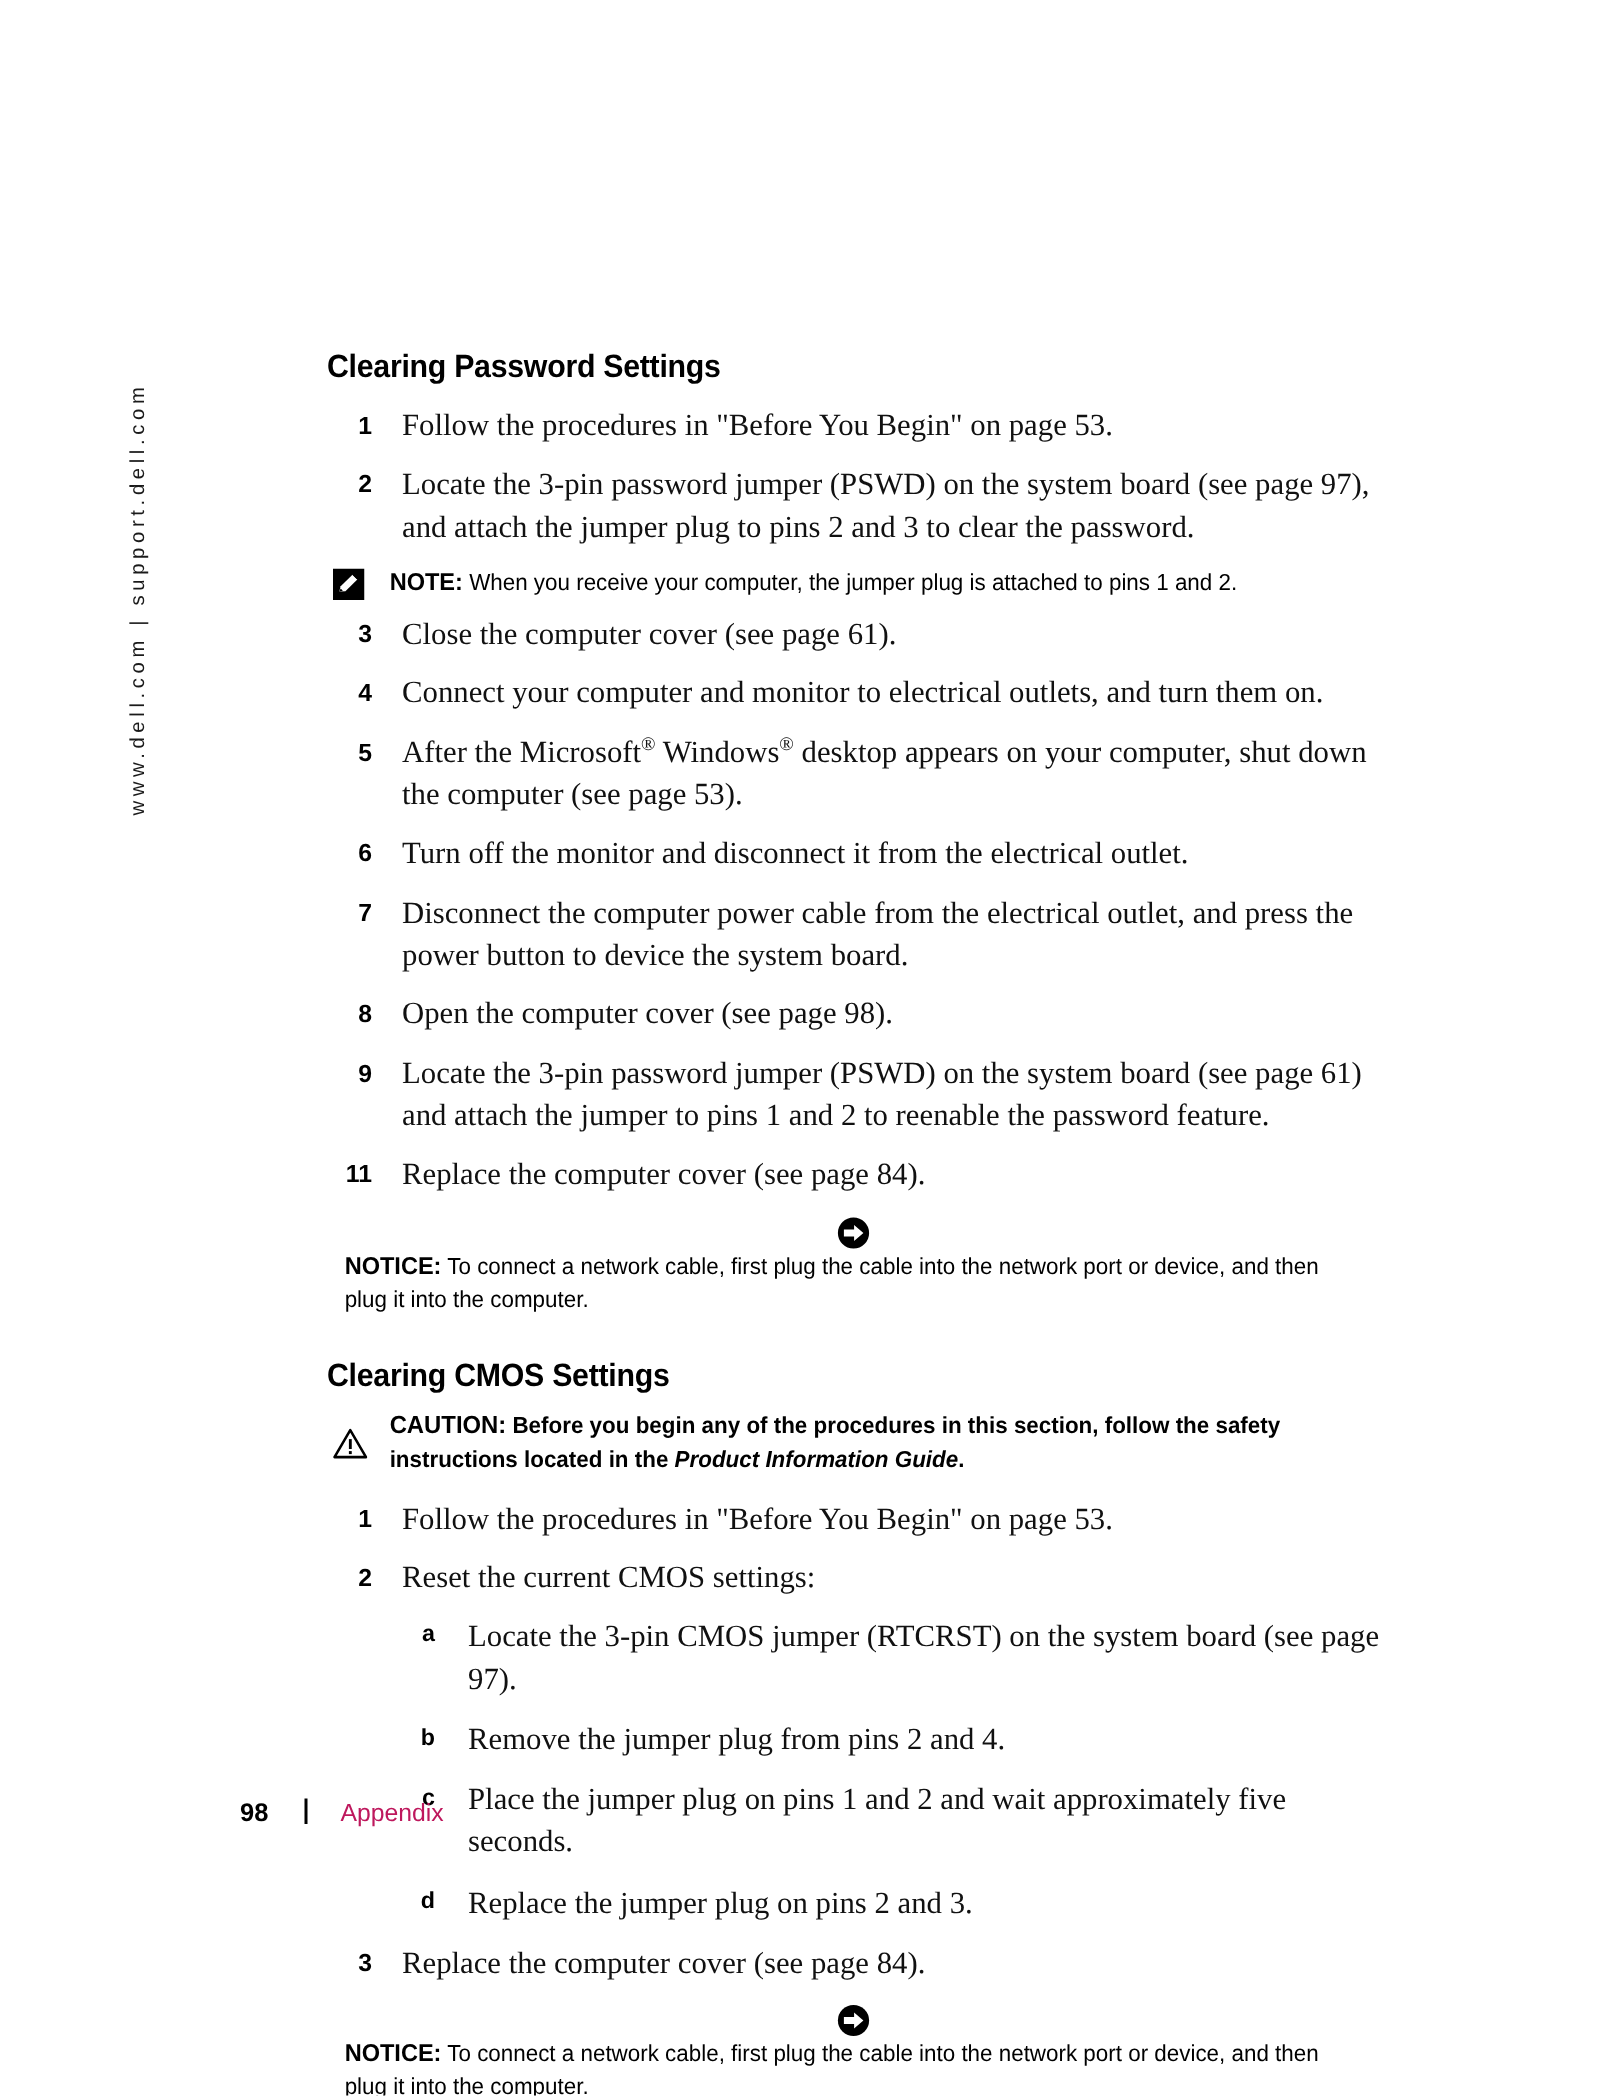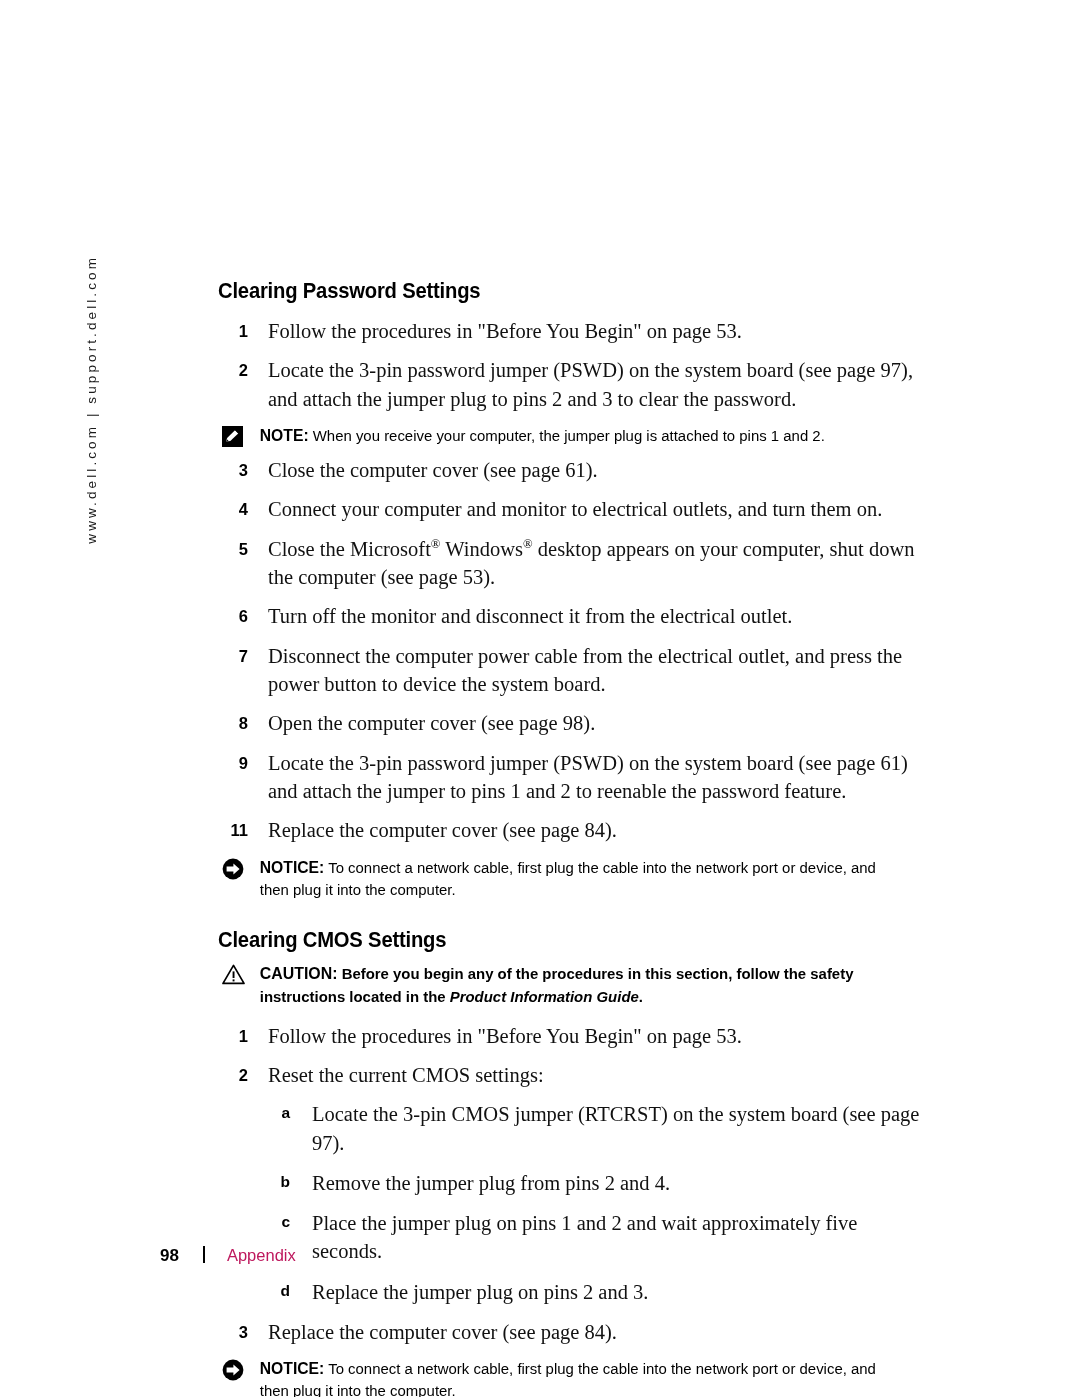--- a/index.html
+++ b/index.html
@@ -38,21 +38,20 @@
     font-weight: 400;
   }
 
   
   .page {
     position: absolute;
     left: 0;
     top: 0;
     width: 1080px;
     height: 1046px;
-    margin-top: 47px;
   }
   .content {
     position: absolute;
     left: 218px;
     top: 232px;
     width: 706px;
   }
 
   h2.section-heading {
     font-family: "Liberation Sans", sans-serif;
@@ -113,21 +112,21 @@
   .reg {
     font-size: 0.62em;
     vertical-align: super;
     line-height: 0;
   }
 
   
   .admon {
     position: relative;
     display: flex;
-    align-items: flex-start;
+    align-items: center;
     margin: 9px 0 11px 0;
     padding-left: 4px;
   }
   .admon-icon {
     flex: 0 0 auto;
     width: 30px;
     padding-top: 2px;
     display: flex;
     justify-content: flex-start;
   }
@@ -148,21 +147,21 @@
   .admon.caution .admon-text {
     font-weight: bold;
   }
   .admon.caution .admon-label {
     font-size: 16.4px;
   }
   .admon .italic-title {
     font-style: italic;
     font-weight: bold;
   }
-  .admon.notice { margin-top: 8px; margin-bottom: 12px; }
+  .admon.notice { margin-top: 8px; margin-bottom: 12px; flex-direction: column; }
   .admon.note   { margin-top: 7px; margin-bottom: 9px; }
   .admon.caution{ margin-top: 2px; margin-bottom: 14px; }
 
   
   .footer {
     position: absolute;
     left: 160px;
     top: 1197px;
     display: flex;
     align-items: baseline;
@@ -224,21 +223,21 @@
       <div class="step">
         <span class="step-num">3</span>
         <span class="step-body">Close the computer cover (see page 61).</span>
       </div>
       <div class="step">
         <span class="step-num">4</span>
         <span class="step-body">Connect your computer and monitor to electrical outlets, and turn them on.</span>
       </div>
       <div class="step">
         <span class="step-num">5</span>
-        <span class="step-body"><span>Close the Microsoft</span><span class="reg">®</span><span> Windows</span><span class="reg">®</span><span> desktop appears on your computer, shut down the computer (see page 53).</span></span>
+        <span class="step-body"><span>After the Microsoft</span><span class="reg">®</span><span> Windows</span><span class="reg">®</span><span> desktop appears on your computer, shut down the computer (see page 53).</span></span>
       </div>
       <div class="step">
         <span class="step-num">6</span>
         <span class="step-body">Turn off the monitor and disconnect it from the electrical outlet.</span>
       </div>
       <div class="step">
         <span class="step-num">7</span>
         <span class="step-body">Disconnect the computer power cable from the electrical outlet, and press the power button to device the system board.</span>
       </div>
       <div class="step">

